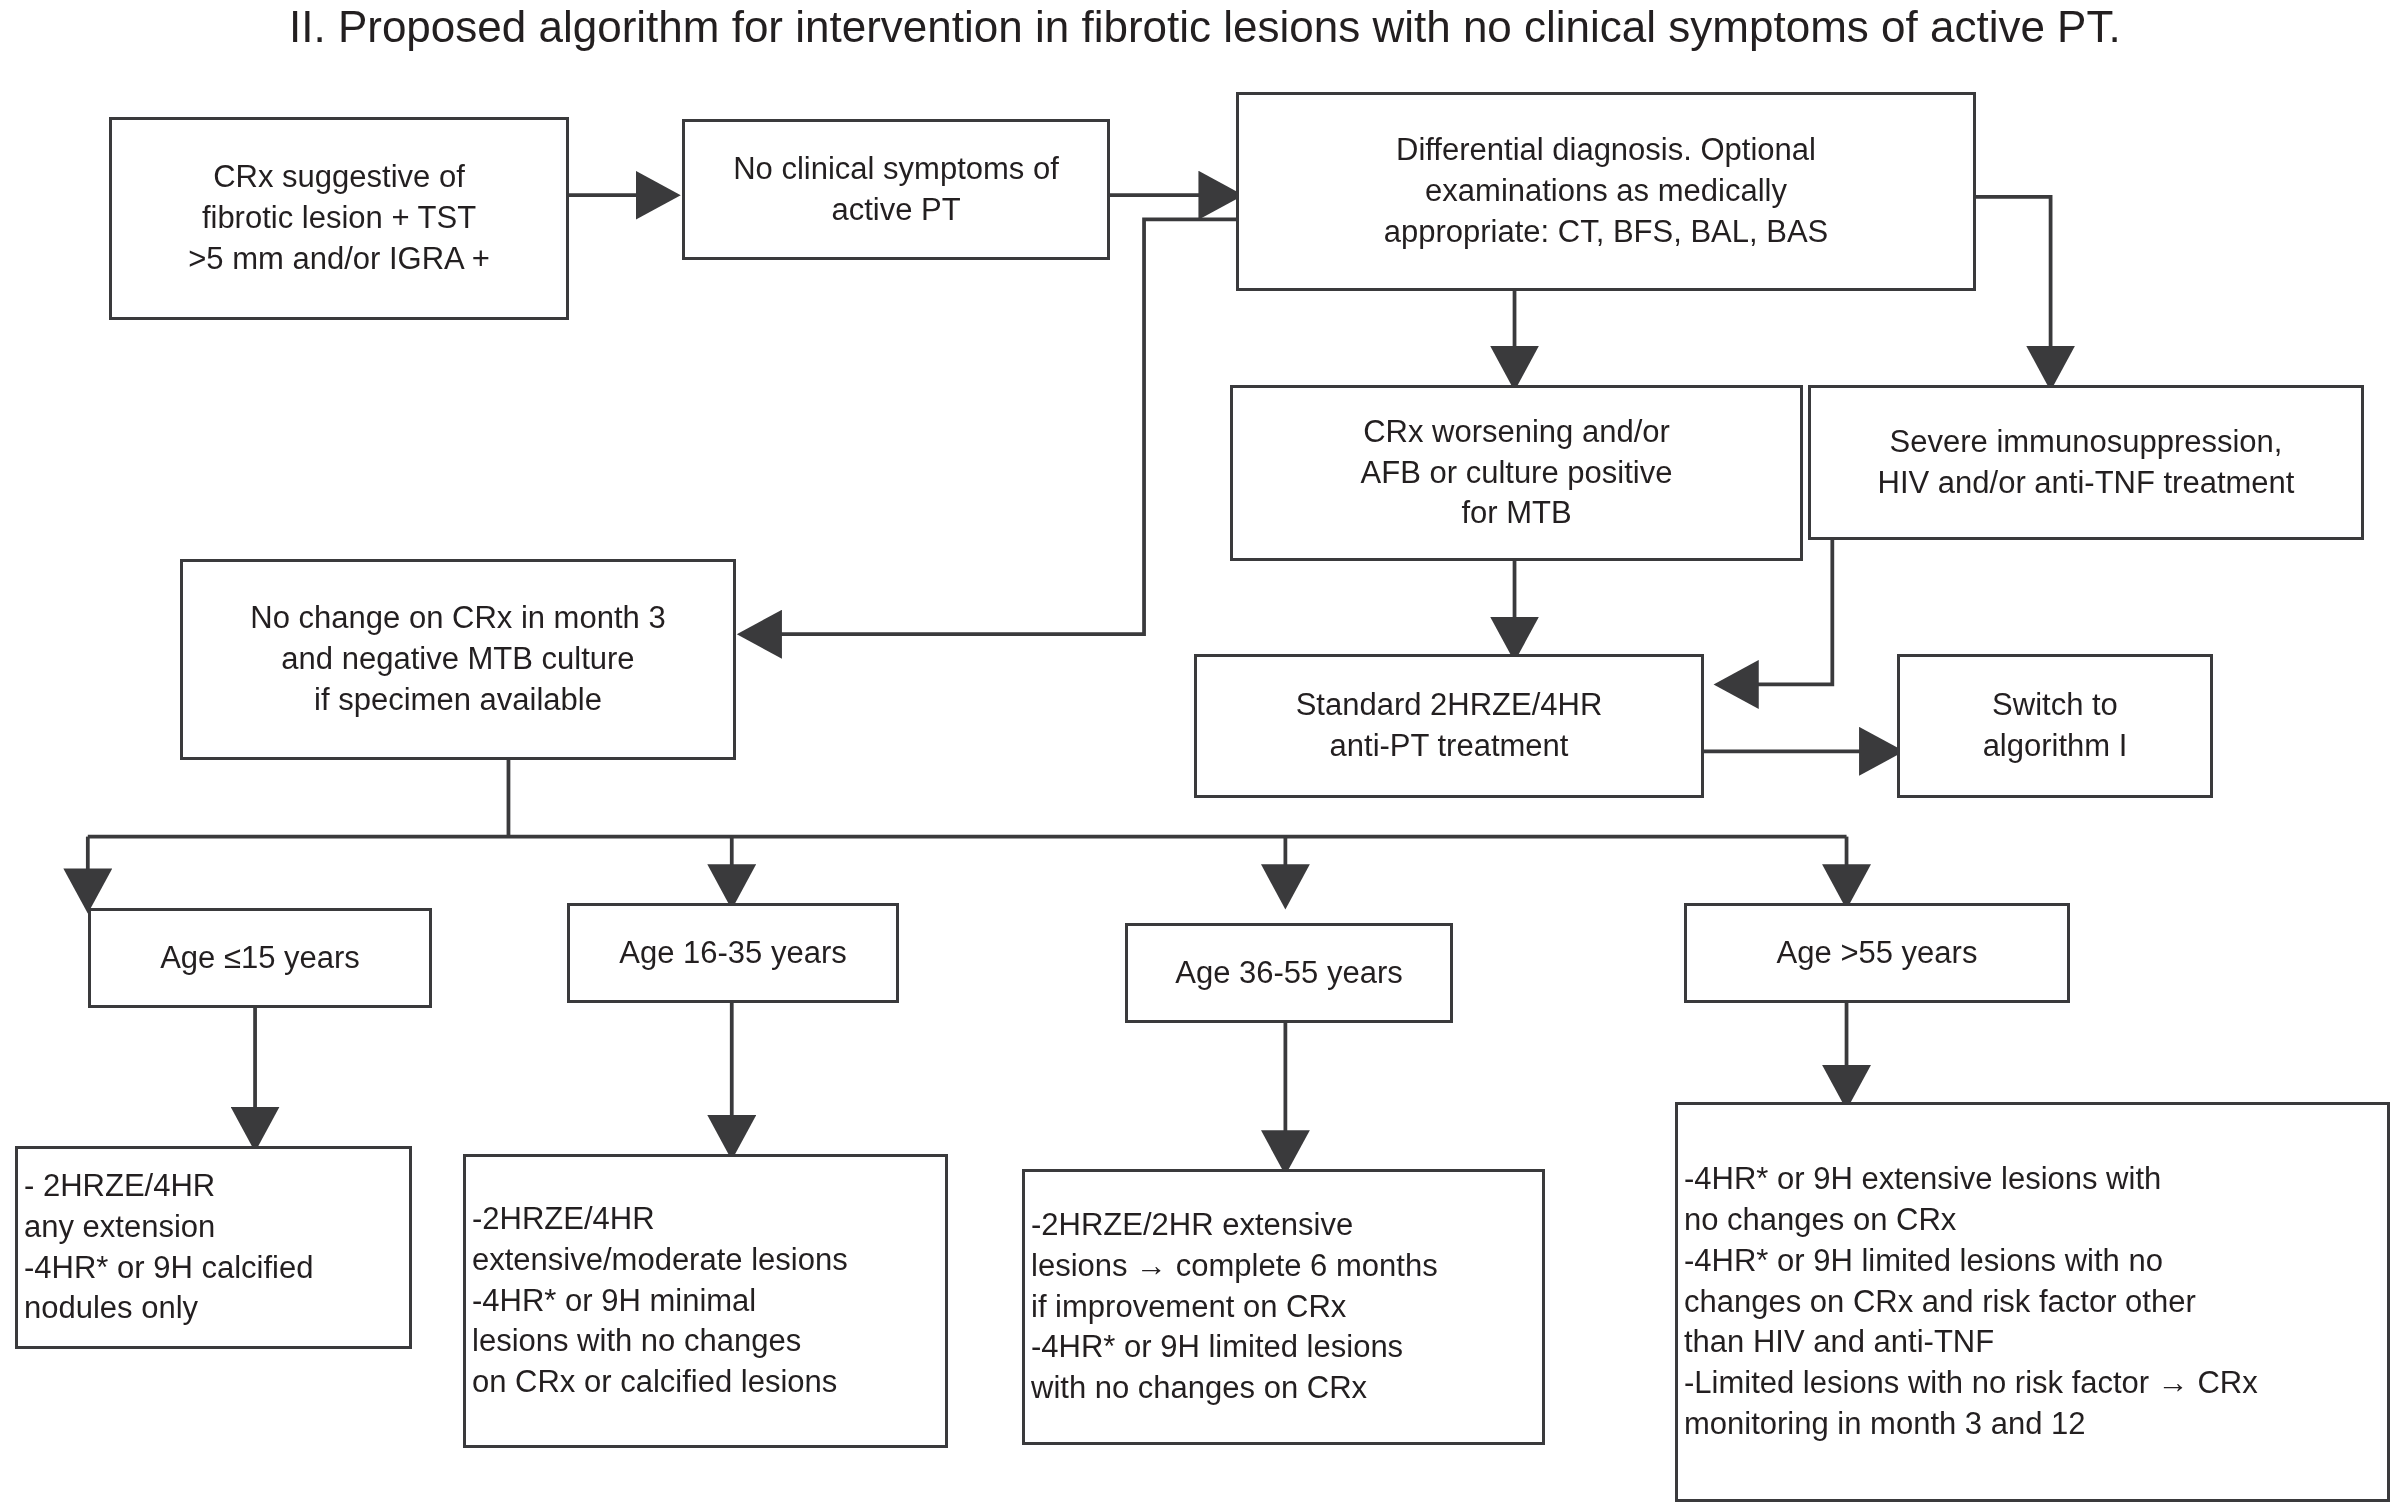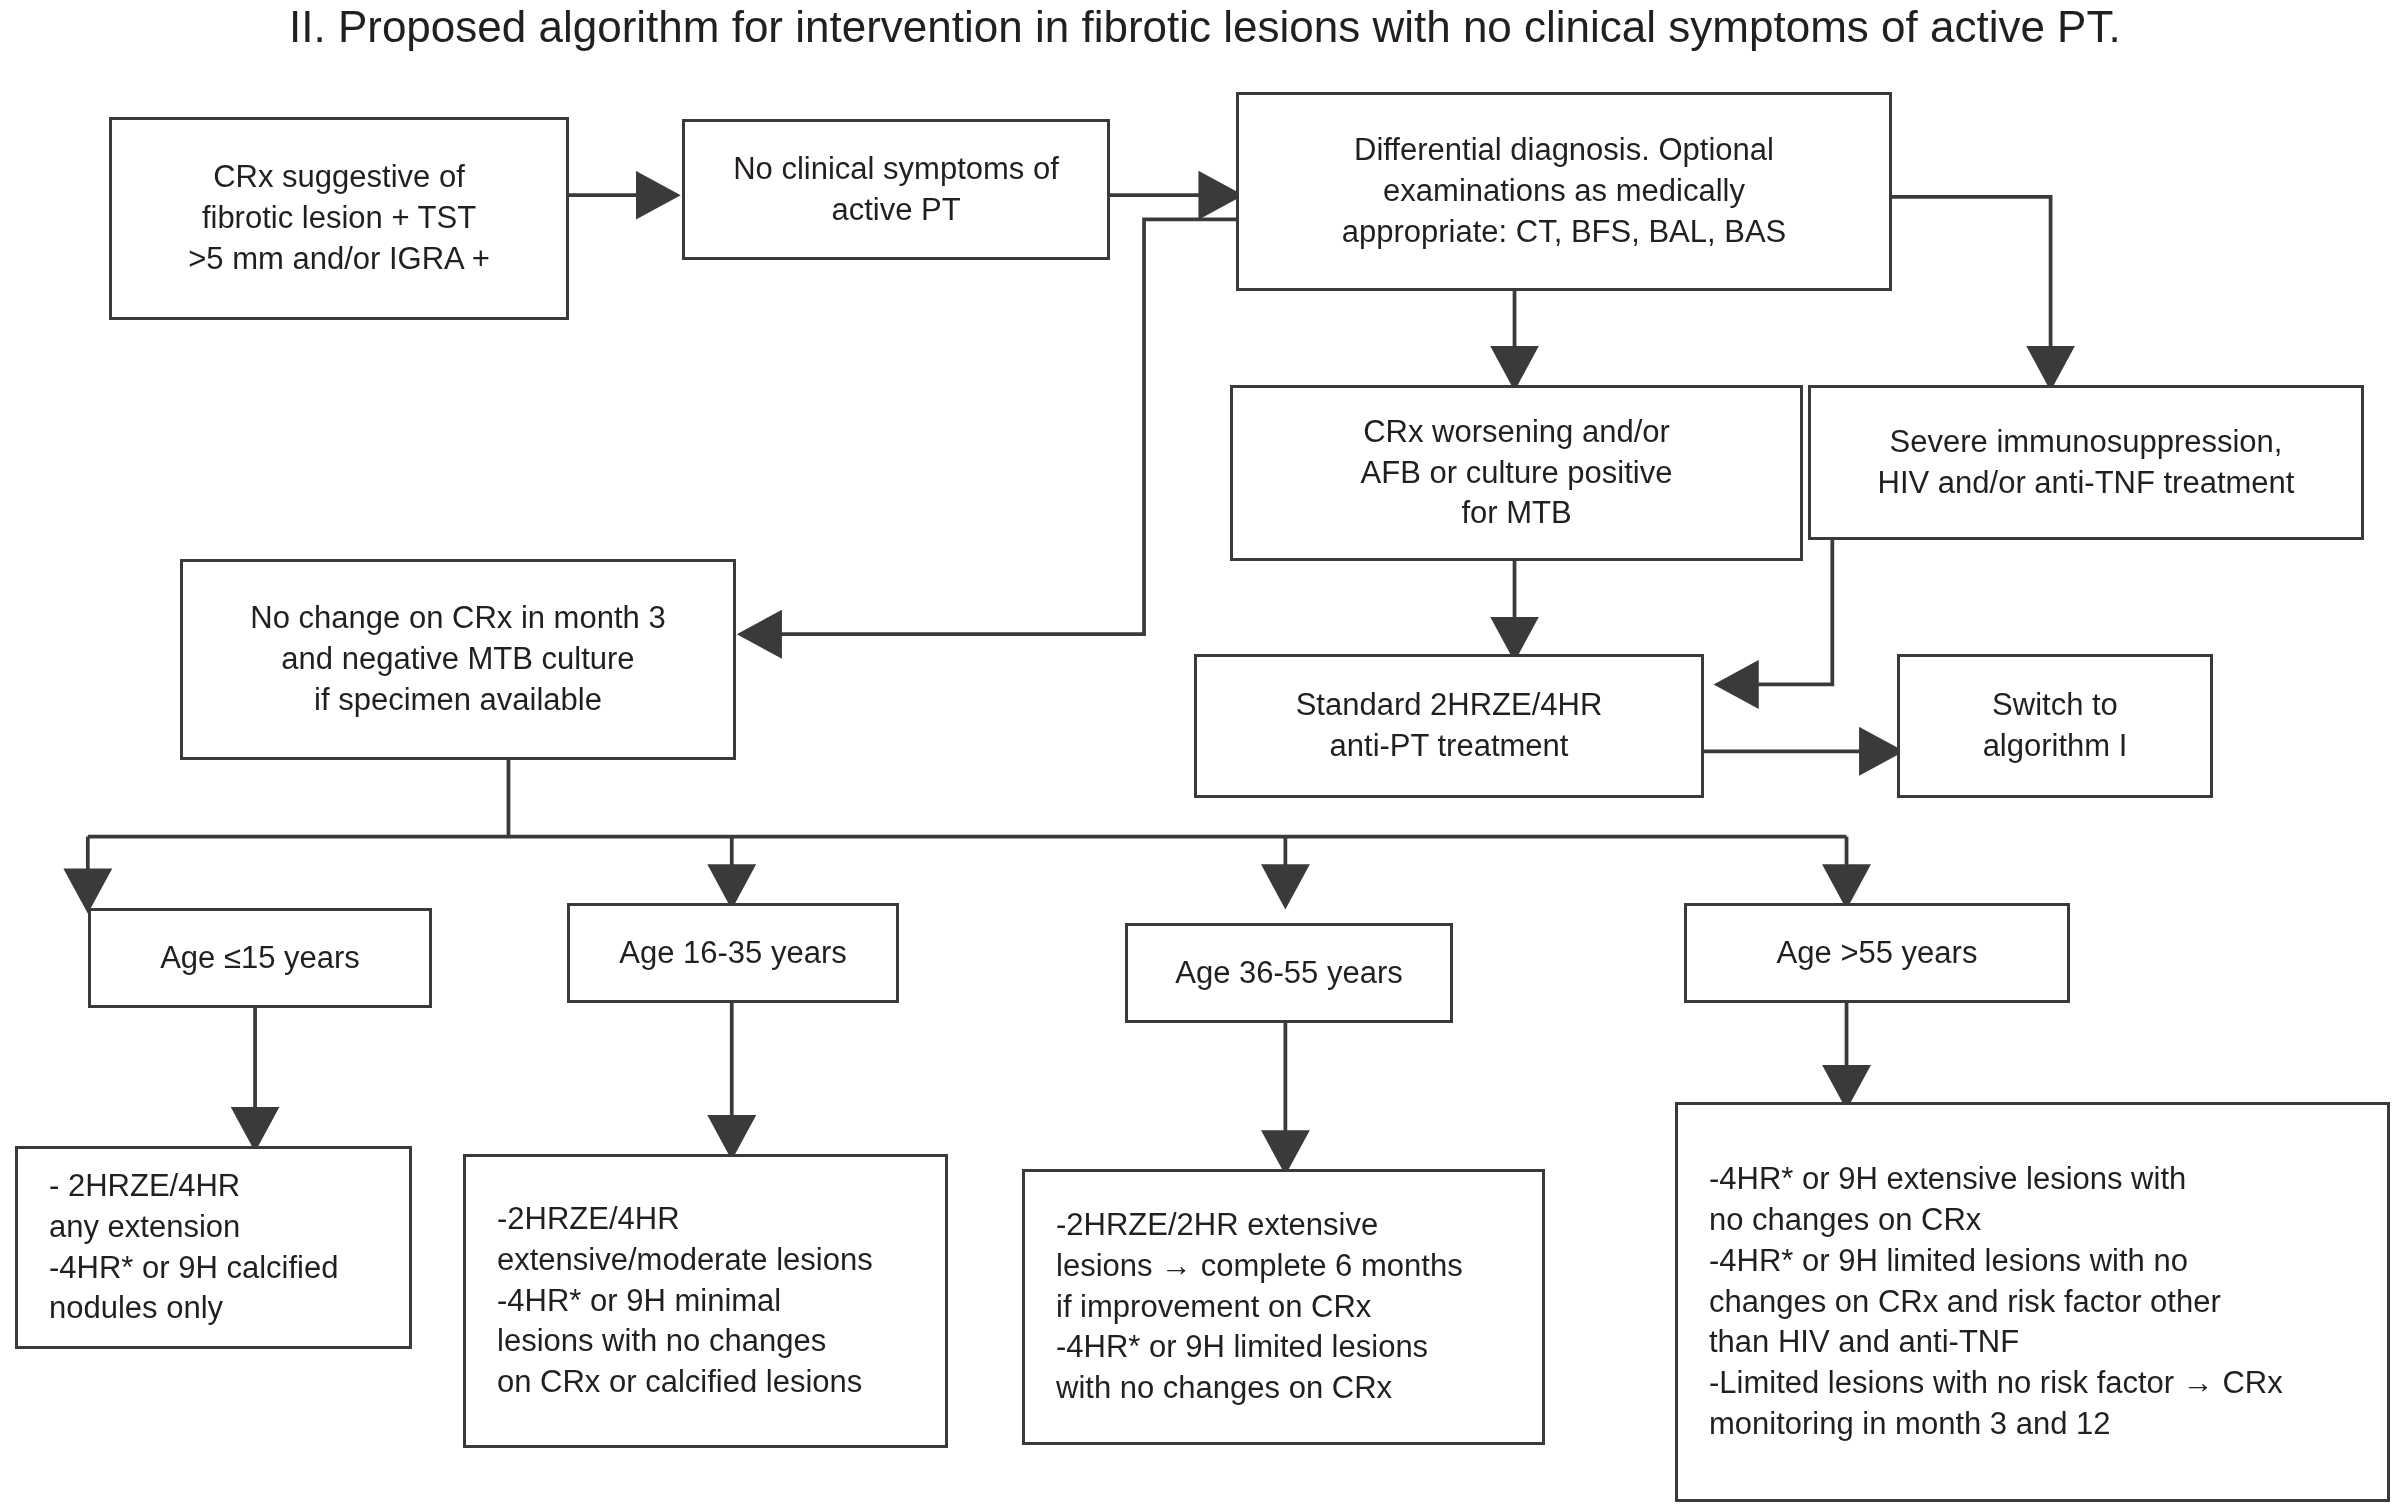--- a/index.html
+++ b/index.html
@@ -14,21 +14,21 @@
     display:flex;
     align-items:center;
     justify-content:center;
     text-align:center;
     line-height:1.32;
     white-space:pre-line;
     font-size:31px;
     color:#231f20;
     padding:5px 10px;
   }
-  .node.left-al{justify-content:flex-start;text-align:left;padding-left:31px;}
+  .node.left-al{justify-content:flex-start;text-align:left;padding-left:6px;}
   #title{
     position:absolute;
     left:289px;
     top:1.7px;
     font-size:44px;
     color:#231f20;
     white-space:nowrap;
   }
 </style>
 </head>
@@ -75,21 +75,21 @@
     </g>
   </svg>
 
   <div class="node" style="left:109px;top:117px;width:460px;height:203px;">CRx suggestive of
 fibrotic lesion + TST
 &gt;5 mm and/or IGRA +</div>
 
   <div class="node" style="left:682px;top:119px;width:428px;height:141px;">No clinical symptoms of
 active PT</div>
 
-  <div class="node" style="left:1236px;top:92px;width:656px;height:199px;">Differential diagnosis. Optional
+  <div class="node" style="left:1236px;top:92px;width:740px;height:199px;">Differential diagnosis. Optional
 examinations as medically
 appropriate: CT, BFS, BAL, BAS</div>
 
   <div class="node" style="left:1808px;top:385px;width:556px;height:155px;">Severe immunosuppression,
 HIV and/or anti-TNF treatment</div>
 
   <div class="node" style="left:1230px;top:385px;width:573px;height:176px;">CRx worsening and/or
 AFB or culture positive
 for MTB</div>
 

